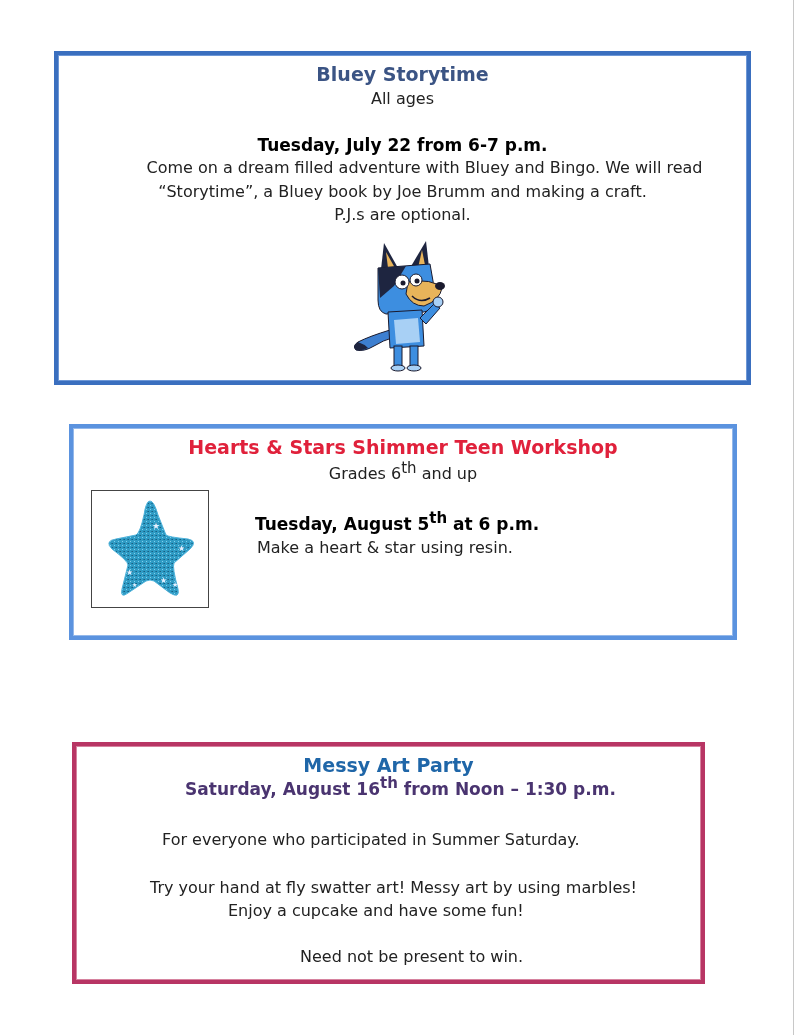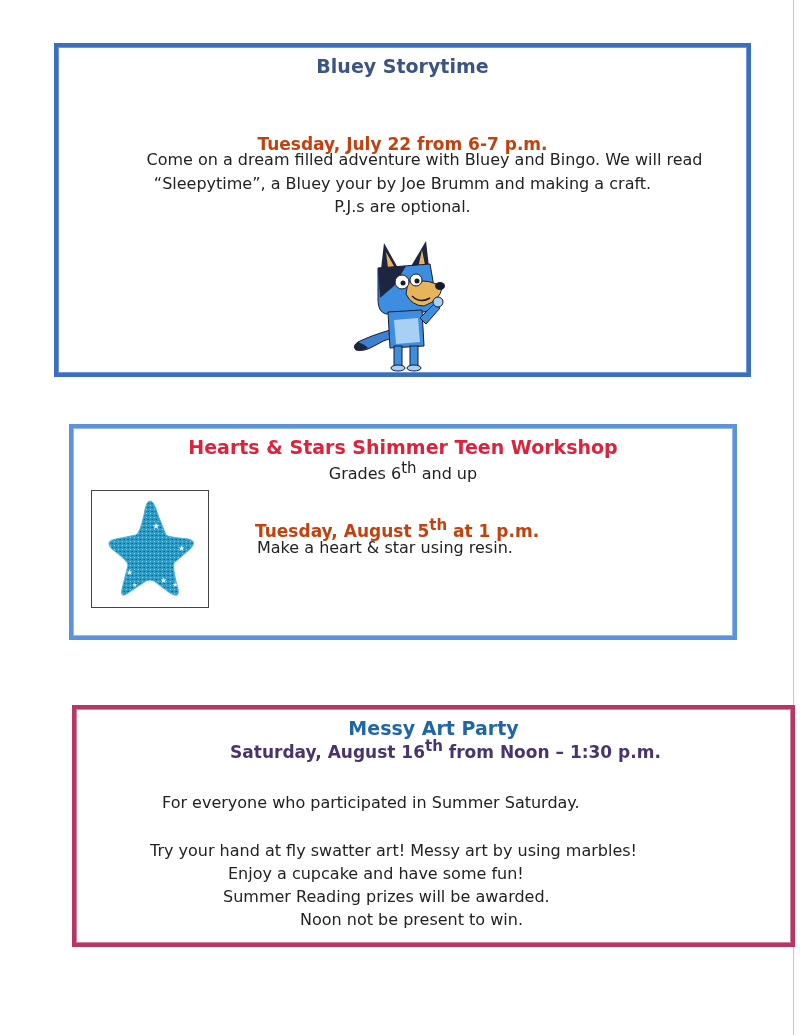--- a/index.html
+++ b/index.html
@@ -2,45 +2,46 @@
 <html><head>
 <meta charset="utf-8">
 <style>
   html, body { margin: 0; padding: 0; }
   body {
     width: 800px; height: 1035px; background: #ffffff; position: relative; overflow: hidden;
     font-family: "DejaVu Sans", "Liberation Sans", sans-serif; color: #222;
   }
   .page-edge { position: absolute; left: 793px; top: 0; width: 1px; height: 1035px; background: #c8c8c8; }
   .box { position: absolute; box-sizing: border-box; background: #fff; }
-  .box1 { left: 54px; top: 43px; width: 697px; height: 334px; border: 4px solid #3a6fbf; box-shadow: inset 0 0 0 1px #6d97d6; }
+  .box1 { left: 54px; top: 51px; width: 697px; height: 334px; border: 4px solid #3a6fbf; box-shadow: inset 0 0 0 1px #6d97d6; }
   .box2 { left: 69px; top: 424px; width: 668px; height: 216px; border: 4px solid #5b93df; box-shadow: inset 0 0 0 1px #94b8ea; padding-left: 39px; }
-  .box3 { left: 72px; top: 705px; width: 723px; height: 242px; border: 4px solid #b83564; box-shadow: inset 0 0 0 1px #d6829f; }
+  .box3 { left: 72px; top: 742px; width: 633px; height: 242px; border: 4px solid #b83564; box-shadow: inset 0 0 0 1px #d6829f; }
   .line { position: absolute; white-space: nowrap; text-align: center; left: 0; right: 0; }
   .abs { position: absolute; white-space: nowrap; }
   .title-navy { color: #3b5484; font-weight: bold; font-size: 19px; }
   .title-red { color: #e0213b; font-weight: bold; font-size: 19px; }
   .title-blue { color: #1f66a8; font-weight: bold; font-size: 19px; }
-  .date-navy { color: #c2410c; font-weight: bold; font-size: 17px; margin-top: 7px; }
+  .date-navy { color: #000000; font-weight: bold; font-size: 17px; }
   .date-purple { color: #4a3470; font-weight: bold; font-size: 17px; }
   .body-text { font-size: 16px; color: #222; }
   sup { font-size: 15px; line-height: 0; vertical-align: super; }
   .img-frame { position: absolute; left: 91px; top: 490px; width: 118px; height: 118px; border: 1px solid #444; box-sizing: border-box; background: #fff; }
   .bluey { position: absolute; left: 350px; top: 238px; width: 110px; height: 135px; }
 </style>
 </head>
 <body>
 
 <div class="page-edge"></div>
 
 <div class="box box1">
   <div class="line title-navy" style="top:8px;">Bluey Storytime</div>
+  <div class="line body-text" style="top:34px;">All ages</div>
   <div class="line date-navy" style="top:80px;">Tuesday, July 22 from 6-7 p.m.</div>
   <div class="line body-text" style="top:103px;padding-left:44px;">Come on a dream filled adventure with Bluey and Bingo.  We will read</div>
-  <div class="line body-text" style="top:127px;">“Sleepytime”, a Bluey your by Joe Brumm and making a craft.</div>
+  <div class="line body-text" style="top:127px;">“Storytime”, a Bluey book by Joe Brumm and making a craft.</div>
   <div class="line body-text" style="top:150px;">P.J.s are optional.</div>
 </div>
 
 <svg class="bluey" viewBox="0 0 110 135">
 
   <path d="M40 92 Q20 98 8 104 Q2 108 6 112 Q14 114 24 108 Q34 102 42 100 Z" fill="#3d7fd0" stroke="#1a1a2e" stroke-width="1"></path>
   <path d="M8 104 Q2 108 6 112 Q12 113 18 110 Q14 106 8 104 Z" fill="#1e2540"></path>
 
   <path d="M30 40 L34 5 L48 30 Z" fill="#1e2540"></path>
   <path d="M60 30 L76 3 L80 38 Z" fill="#1e2540"></path>
@@ -67,21 +68,21 @@
 
   <rect x="44" y="108" width="8" height="20" fill="#3d8ee0" stroke="#1a1a2e" stroke-width="1"></rect>
   <rect x="60" y="108" width="8" height="20" fill="#3d8ee0" stroke="#1a1a2e" stroke-width="1"></rect>
   <ellipse cx="48" cy="130" rx="7" ry="3" fill="#a8d0f5" stroke="#1a1a2e" stroke-width="1"></ellipse>
   <ellipse cx="64" cy="130" rx="7" ry="3" fill="#a8d0f5" stroke="#1a1a2e" stroke-width="1"></ellipse>
 </svg>
 
 <div class="box box2">
   <div class="line title-red" style="top:8px;">Hearts &amp; Stars Shimmer Teen Workshop</div>
   <div class="line body-text" style="top:36px;"><span>Grades 6</span><sup>th</sup><span> and up</span></div>
-  <div class="abs date-navy" style="left:182px; top:86px;"><span>Tuesday, August 5</span><sup>th</sup><span> at 1 p.m.</span></div>
+  <div class="abs date-navy" style="left:182px; top:86px;"><span>Tuesday, August 5</span><sup>th</sup><span> at 6 p.m.</span></div>
   <div class="abs body-text" style="left:184px; top:110px;">Make a heart &amp; star using resin.</div>
 </div>
 
 <div class="img-frame">
   <svg width="116" height="116" viewBox="0 0 116 116">
     <defs>
       <pattern id="glitter" width="4" height="4" patternUnits="userSpaceOnUse">
         <rect width="4" height="4" fill="#2f9bc4"></rect>
         <rect x="0" y="0" width="1" height="1" fill="#1a5f80"></rect>
         <rect x="2" y="2" width="1" height="1" fill="#7fd0ee"></rect>
@@ -97,15 +98,14 @@
     <text x="40" y="96" font-size="6" fill="#e6f0ff">★</text>
   </svg>
 </div>
 
 <div class="box box3">
   <div class="line title-blue" style="top:8px;">Messy Art Party</div>
   <div class="line date-purple" style="top:33px;padding-left:24px;"><span>Saturday, August 16</span><sup>th</sup><span> from Noon – 1:30 p.m.</span></div>
   <div class="abs body-text" style="left:86px; top:84px;">For everyone who participated in Summer Saturday.</div>
   <div class="abs body-text" style="left:74px; top:132px;">Try your hand at fly swatter art! Messy art by using marbles!</div>
   <div class="abs body-text" style="left:152px; top:155px;">Enjoy a cupcake and have some fun!</div>
-  <div class="abs body-text" style="left:147px; top:178px;">Summer Reading prizes will be awarded.</div>
-  <div class="abs body-text" style="left:224px; top:201px;">Noon not be present to win.</div>
+  <div class="abs body-text" style="left:224px; top:201px;">Need not be present to win.</div>
 </div>
 
 </body></html>

